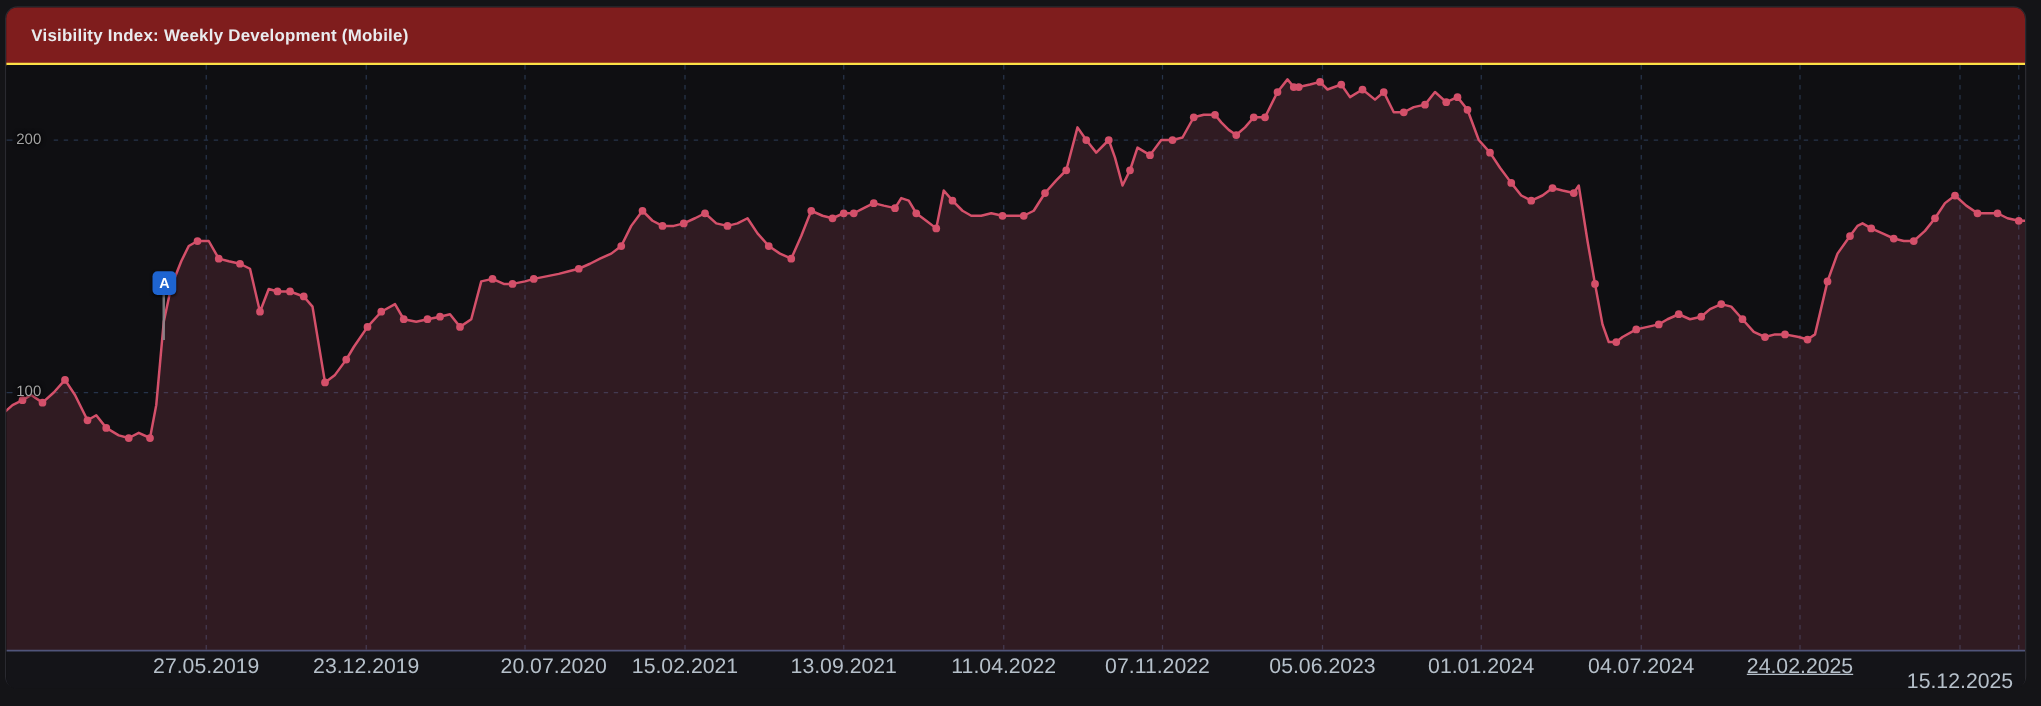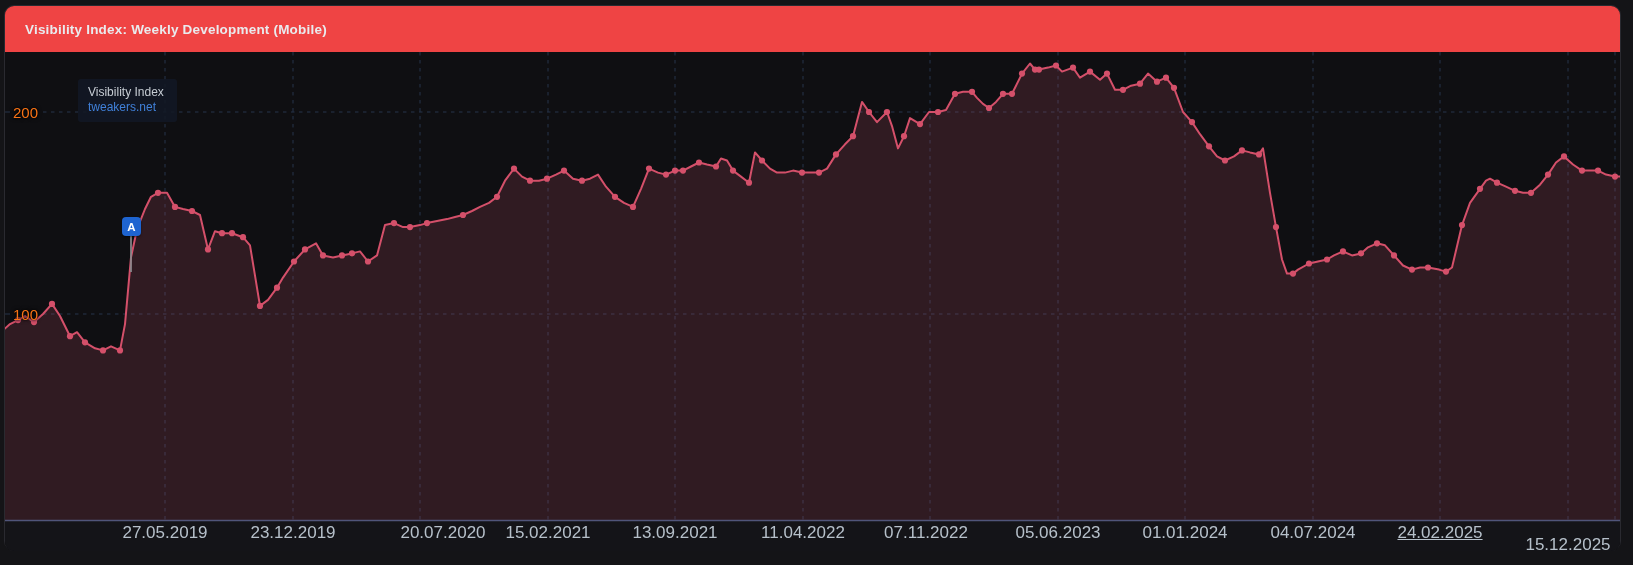--- a/index.html
+++ b/index.html
@@ -8,35 +8,35 @@
     background:#141417;font-family:"Liberation Sans","DejaVu Sans",sans-serif;
   }
   .card{
     position:absolute;left:4px;top:5px;width:1617px;height:546px;
     box-sizing:border-box;border:1px solid #2a2a30;border-radius:10px;
     background:#111114;
   }
   .title-bar{
     position:absolute;left:0;top:0;right:0;height:47px;
     display:flex;align-items:center;padding:0 20px;box-sizing:border-box;
-    background:#ef4444;border-bottom:1px solid #fde047;border-radius:9px 9px 0 0;
+    background:#7f1d1d;border-bottom:3px solid #fde047;border-radius:9px 9px 0 0;
   }
   .title-bar h1{
     margin:0;font-size:13.5px;font-weight:bold;color:#e9ebee;letter-spacing:.2px;
   }
   .plot-wrap{
     position:absolute;left:5px;top:52px;width:1615px;height:499px;
     overflow:hidden;border-radius:0 0 9px 9px;background:#0f0f12;
   }
   .axis-strip{
     position:absolute;left:0;top:469px;width:100%;height:30px;background:#141418;
   }
   .plot-svg{position:absolute;left:0;top:0;}
   .ytick{
-    position:absolute;left:8px;font-size:15px;color:#f97316;
+    position:absolute;left:8px;font-size:12px;color:#a3a3a3;
     text-shadow:0 0 4px #000,0 0 2px #000;
   }
   .xtick{
     position:absolute;top:471px;transform:translateX(-50%);
     font-size:17px;color:#b6c0ca;white-space:nowrap;
   }
   .legend{
     position:absolute;left:73px;top:27px;padding:6px 13px 7px 10px;
     background:rgba(18,24,36,0.88);border-radius:3px;line-height:15px;
   }
@@ -200,20 +200,16 @@
       <div class="xtick" style="left: 670px;">13.09.2021</div>
       <div class="xtick" style="left: 798px;">11.04.2022</div>
       <div class="xtick" style="left: 921px;">07.11.2022</div>
       <div class="xtick" style="left: 1053px;">05.06.2023</div>
       <div class="xtick" style="left: 1180px;">01.01.2024</div>
       <div class="xtick" style="left: 1308px;">04.07.2024</div>
       <div class="xtick" style="left: 1435px; text-decoration: underline;">24.02.2025</div>
       <div class="xtick" style="left: 1563px; margin-top: 12px;">15.12.2025</div>
     </div>
 
-  <div class="legend">
-    <div class="lg-label">Visibility Index</div>
-    <div class="lg-domain">tweakers.net</div>
-  </div>
 
   <div class="event-stem"></div>
   <div class="event-pin">A</div>
 </div>
 
 </body></html>

